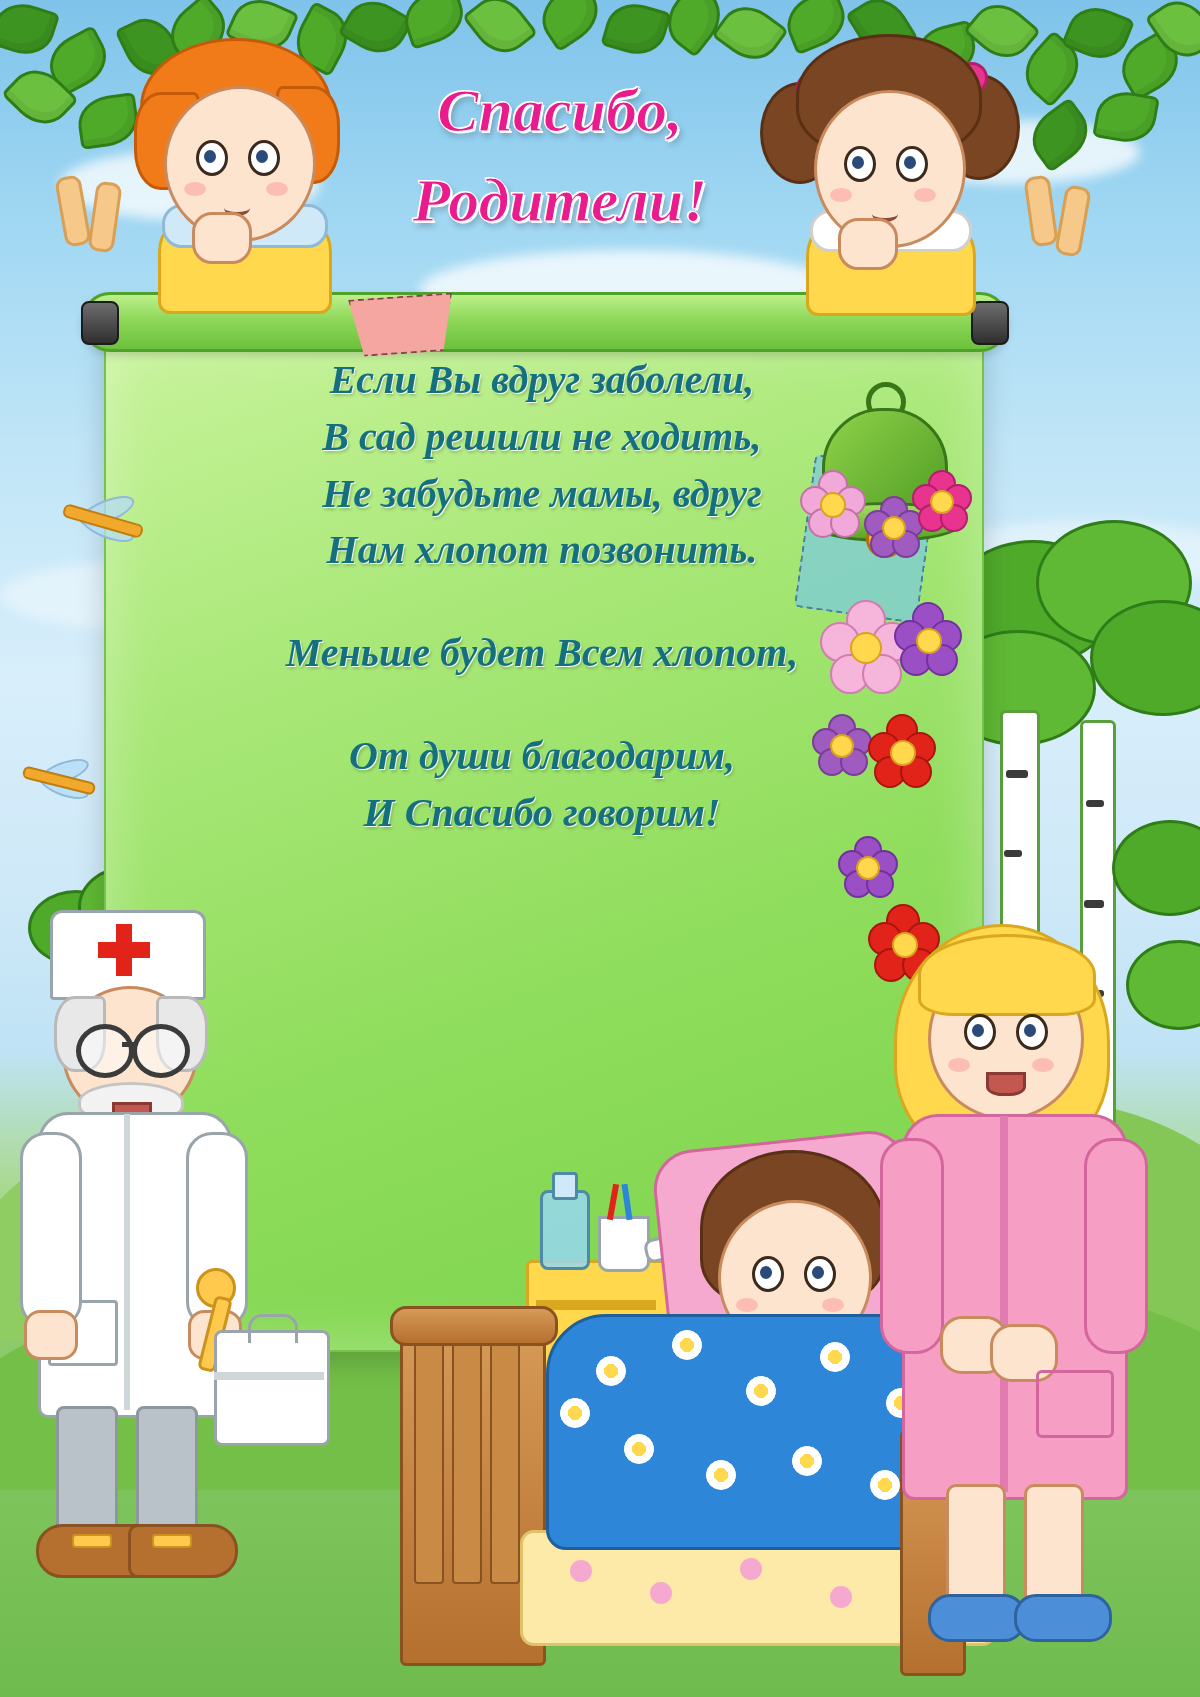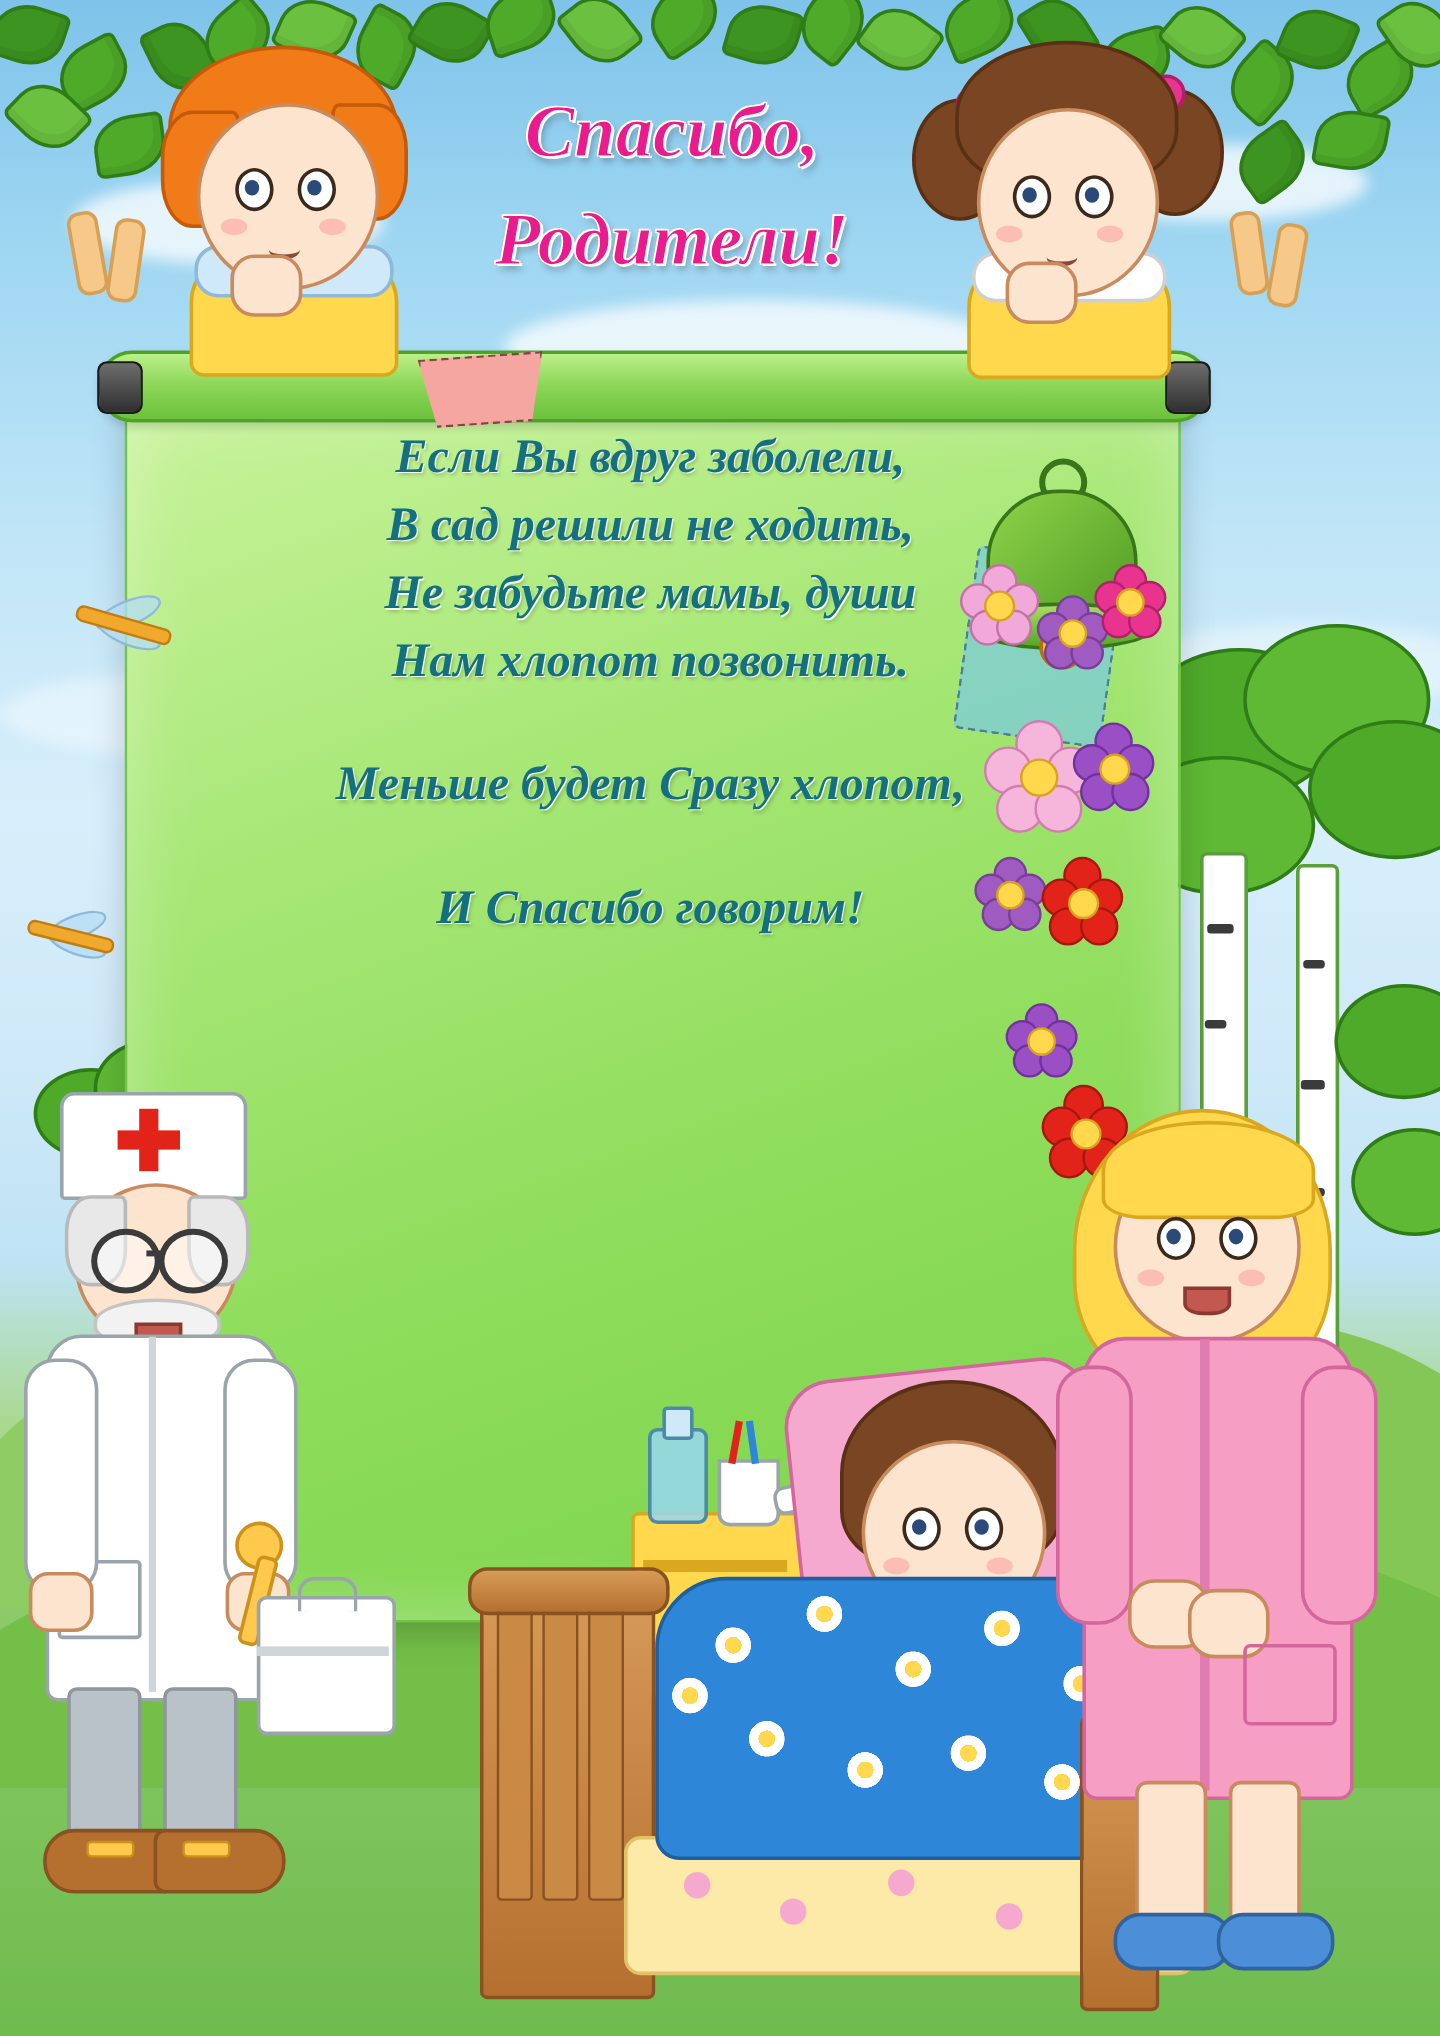--- a/index.html
+++ b/index.html
@@ -517,27 +517,28 @@
     <div class="scroll-rod">
       <div class="rod-cap left"></div>
       <div class="rod-cap right"></div>
     </div>
     <div class="patch"></div>
 
     <div class="poem">
       <div class="stanza">
         <div class="line">Если Вы вдруг заболели,</div>
         <div class="line">В сад решили не ходить,</div>
-        <div class="line">Не забудьте мамы, души</div>
+        <div class="line">Не забудьте мамы, вдруг</div>
         <div class="line">Нам хлопот позвонить.</div>
       </div>
       <div class="stanza">
-        <div class="line">Меньше будет Сразу хлопот,</div>
+        <div class="line">Меньше будет Всем хлопот,</div>
       </div>
       <div class="stanza">
+        <div class="line">От души благодарим,</div>
         <div class="line">И Спасибо говорим!</div>
       </div>
     </div>
   </div>
 
   <div class="bell" style="left:800px;top:390px;width:170px;height:180px;">
     <div style="position:absolute;left:66px;top:-8px;width:30px;height:30px;border:5px solid #39761a;border-radius:50%;background:transparent;"></div>
     <div class="bell-dome" style="left:22px;top:18px;"></div>
     <div class="bell-lip" style="left:8px;top:112px;"></div>
     <div class="bell-ball" style="left:66px;top:130px;"></div>

